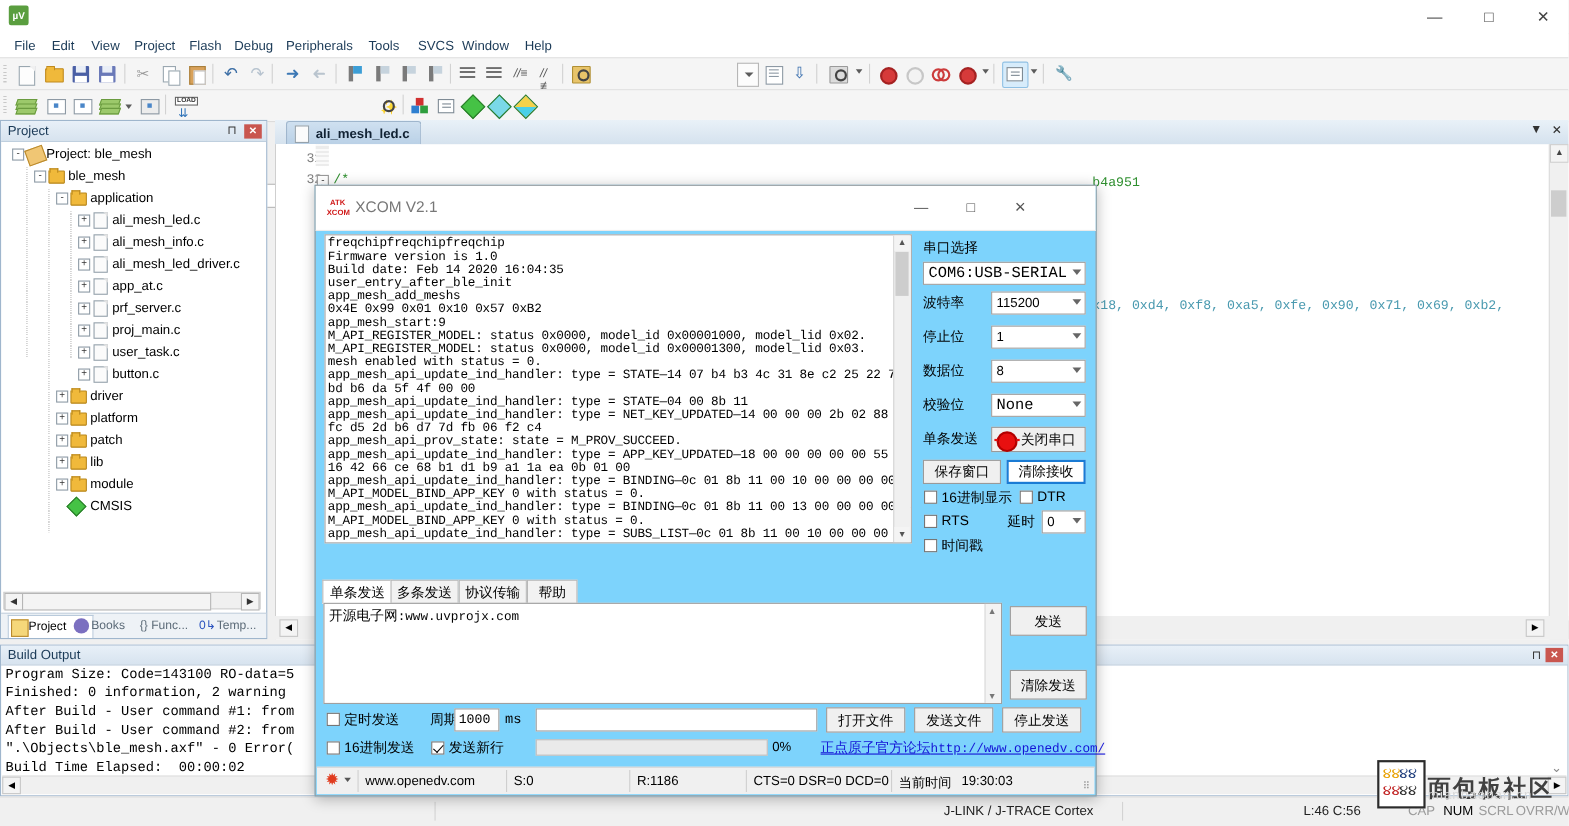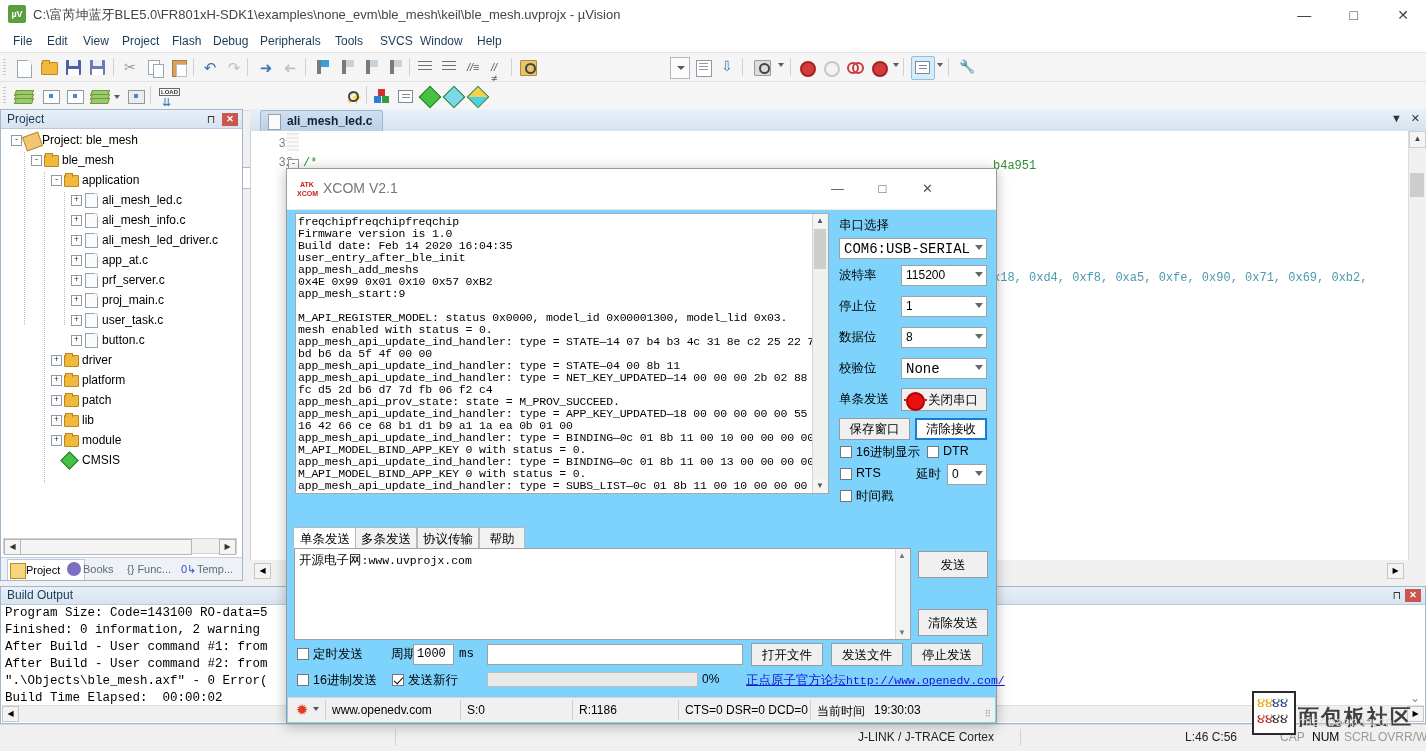--- a/index.html
+++ b/index.html
@@ -252,21 +252,20 @@
   .wm-sub{position:absolute;left:46px;top:24px;font-size:12px;color:#d8d8d8;letter-spacing:1px;}
   .wm-chev{position:absolute;right:2px;top:0;font-size:12px;color:#8a8a8a;}
 </style>
 </head>
 <body>
 
 <div class="app">
 
   <div class="titlebar">
     <div class="tb-icon">µV</div>
-    <div class="tb-title">C:\富芮坤蓝牙BLE5.0\FR801xH-SDK1\examples\none_evm\ble_mesh\keil\ble_mesh.uvprojx - µVision</div>
     <div class="tb-btns">
       <span class="tb-btn">—</span>
       <span class="tb-btn">□</span>
       <span class="tb-btn close">✕</span>
     </div>
   </div>
 
   <div class="menubar">
     <span class="menu-item" style="left:8px">File</span>
     <span class="menu-item" style="left:42px">Edit</span>
@@ -667,20 +666,21 @@
     </div>
 
     <div class="x-recv">
       <span class="rline" style="top:1px">freqchipfreqchipfreqchip</span>
       <span class="rline" style="top:13px">Firmware version is 1.0</span>
       <span class="rline" style="top:25px">Build date: Feb 14 2020 16:04:35</span>
       <span class="rline" style="top:37px">user_entry_after_ble_init</span>
       <span class="rline" style="top:49px">app_mesh_add_meshs</span>
       <span class="rline" style="top:61px">0x4E 0x99 0x01 0x10 0x57 0xB2</span>
       <span class="rline" style="top:73px">app_mesh_start:9</span>
+      <span class="rline" style="top:85px">M_API_REGISTER_MODEL: status 0x0000, model_id 0x00001000, model_lid 0x02.</span>
       <span class="rline" style="top:97px">M_API_REGISTER_MODEL: status 0x0000, model_id 0x00001300, model_lid 0x03.</span>
       <span class="rline" style="top:109px">mesh enabled with status = 0.</span>
       <span class="rline" style="top:121px">app_mesh_api_update_ind_handler: type = STATE—14 07 b4 b3 4c 31 8e c2 25 22 73 ca 9e</span>
       <span class="rline" style="top:133px">bd b6 da 5f 4f 00 00</span>
       <span class="rline" style="top:145px">app_mesh_api_update_ind_handler: type = STATE—04 00 8b 11</span>
       <span class="rline" style="top:157px">app_mesh_api_update_ind_handler: type = NET_KEY_UPDATED—14 00 00 00 2b 02 88 68 2a ba</span>
       <span class="rline" style="top:169px">fc d5 2d b6 d7 7d fb 06 f2 c4</span>
       <span class="rline" style="top:181px">app_mesh_api_prov_state: state = M_PROV_SUCCEED.</span>
       <span class="rline" style="top:193px">app_mesh_api_update_ind_handler: type = APP_KEY_UPDATED—18 00 00 00 00 00 55 81 3d 5c</span>
       <span class="rline" style="top:205px">16 42 66 ce 68 b1 d1 b9 a1 1a ea 0b 01 00</span>

